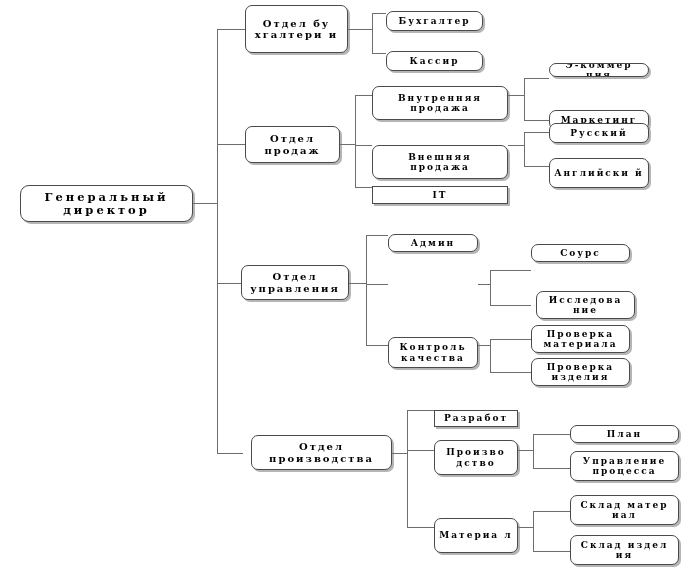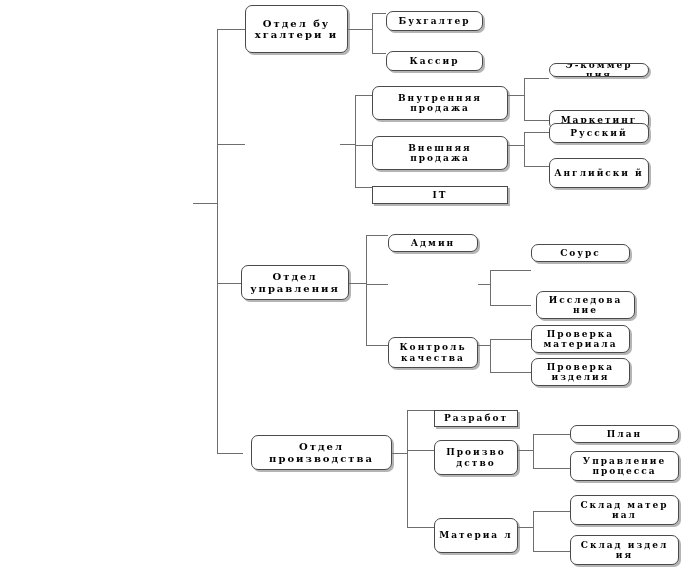--- a/index.html
+++ b/index.html
@@ -110,29 +110,31 @@
   <div class="ln h" style="left:518px; top:450px; width:16px;"></div>
   <div class="ln v" style="left:533px; top:434px; height:34px;"></div>
   <div class="ln h" style="left:533px; top:434px; width:37px;"></div>
   <div class="ln h" style="left:533px; top:468px; width:37px;"></div>
 
   <div class="ln h" style="left:518px; top:527px; width:16px;"></div>
   <div class="ln v" style="left:533px; top:511px; height:40px;"></div>
   <div class="ln h" style="left:533px; top:511px; width:37px;"></div>
   <div class="ln h" style="left:533px; top:551px; width:37px;"></div>
 
+  <div class="node lvl0" style="left:20px; top:185px; width:173px; height:37px;">Генеральный директор</div>
 
   <div class="node lvl1" style="left:245px; top:5px; width:103px; height:48px;">Отдел бу хгалтери и</div>
   <div class="node lvl2" style="left:386px; top:3px; width:97px; height:20px;">Бухгалтер</div>
   <div class="node lvl2" style="left:386px; top:43px; width:97px; height:20px;">Кассир</div>
 
+  <div class="node lvl1" style="left:245px; top:126px; width:95px; height:37px;">Отдел продаж</div>
   <div class="node lvl2" style="left:372px; top:78px; width:136px; height:34px;">Внутренняя продажа</div>
   <div class="node lvl3" style="left:549px; top:63px; width:100px; height:14px;">Э-коммер ция</div>
   <div class="node lvl3" style="left:549px; top:110px; width:100px; height:20px;">Маркетинг</div>
-  <div class="node lvl2" style="left:372px; top:128px; width:136px; height:34px;">Внешняя продажа</div>
+  <div class="node lvl2" style="left:372px; top:137px; width:136px; height:34px;">Внешняя продажа</div>
   <div class="node lvl3" style="left:549px; top:123px; width:100px; height:20px;">Русский</div>
   <div class="node lvl3" style="left:549px; top:158px; width:100px; height:30px;">Английски й</div>
   <div class="node lvl2 square" style="left:372px; top:178px; width:136px; height:18px;">IT</div>
 
   <div class="node lvl1" style="left:241px; top:265px; width:108px; height:35px;">Отдел управления</div>
   <div class="node lvl2" style="left:388px; top:226px; width:90px; height:18px;">Админ</div>
   <div class="node lvl3" style="left:531px; top:244px; width:99px; height:18px;">Соурс</div>
   <div class="node lvl3" style="left:536px; top:291px; width:99px; height:28px;">Исследова ние</div>
   <div class="node lvl2" style="left:388px; top:329px; width:90px; height:31px;">Контроль качества</div>
   <div class="node lvl3" style="left:531px; top:325px; width:99px; height:28px;">Проверка материала</div>

